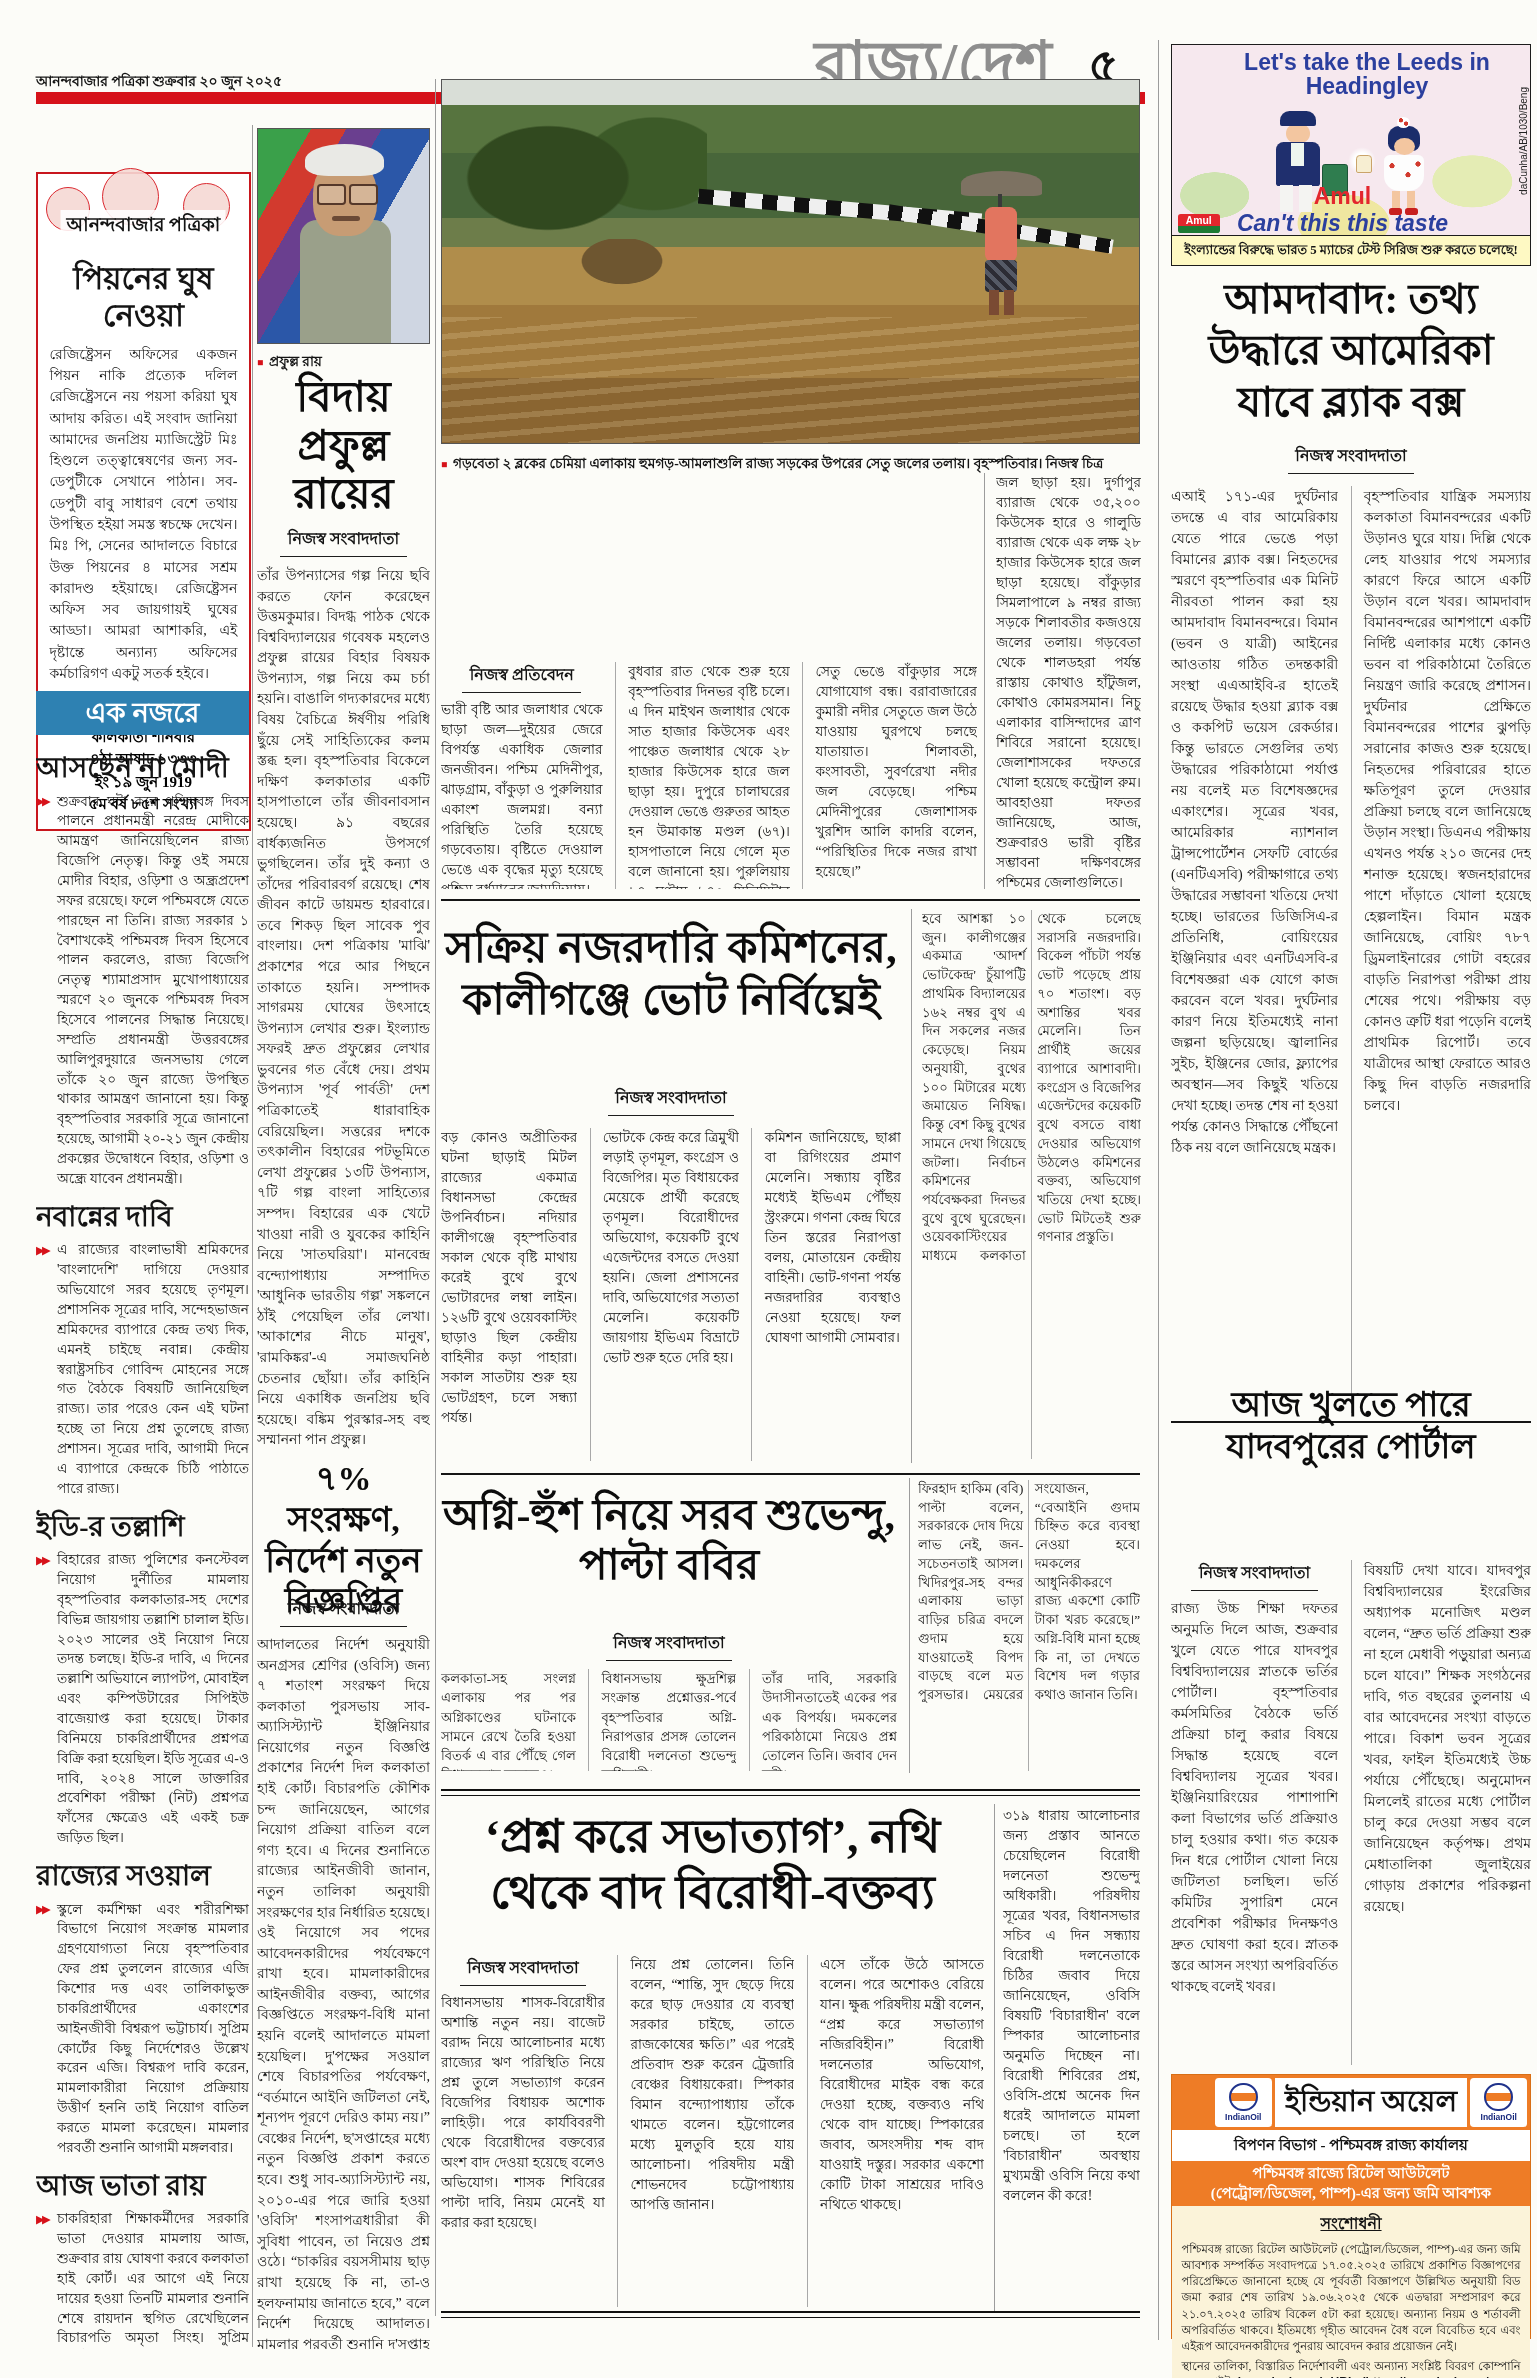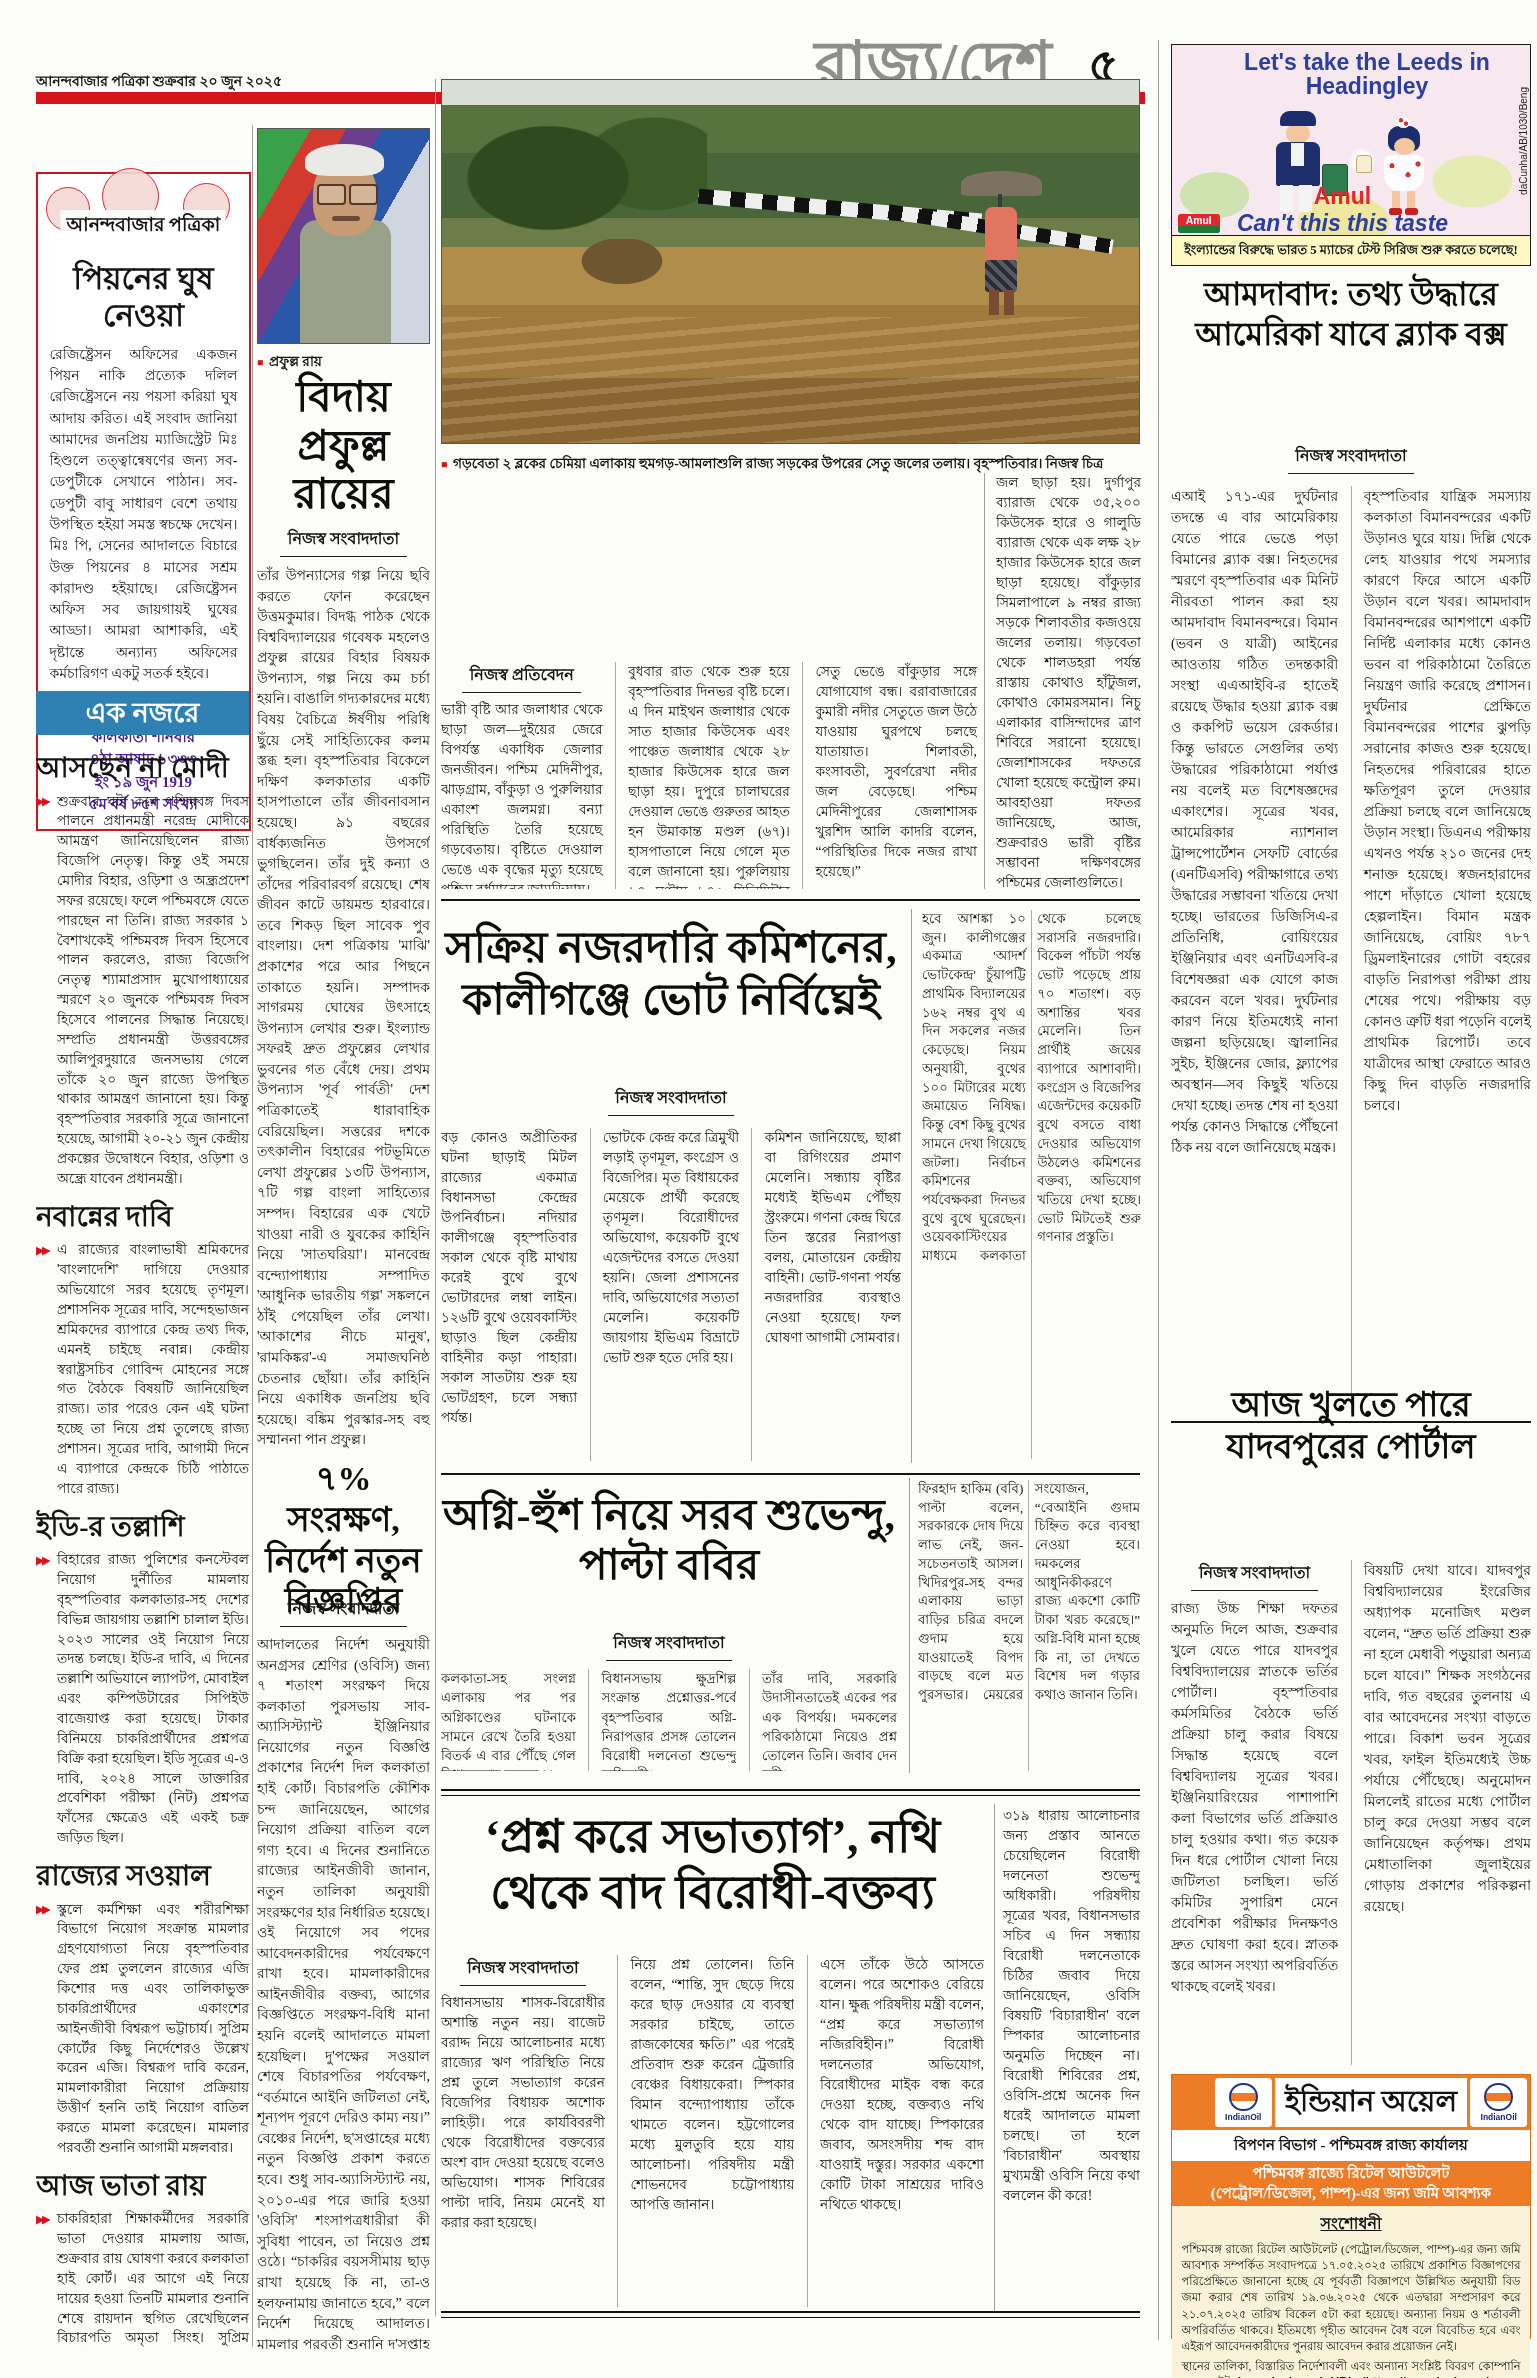--- a/index.html
+++ b/index.html
@@ -22,21 +22,21 @@
   .caption{font-weight:bold;font-size:13.7px;}
   
   .vintage{border:2.8px solid #c8161d;background:#fff;padding:7.6px 11.4px 13.2px;}
   .v-logo{position:relative;height:72px;margin-bottom:1.9px;}
   .v-circle{position:absolute;border:1.9px solid #d6121a;background:#f6d9d4;border-radius:50%;opacity:.9;}
   .v-logo-text{position:absolute;left:50%;top:28px;transform:translateX(-50%);white-space:nowrap;
                font-weight:bold;font-size:19px;background:rgba(255,255,255,.88);padding:0.9px 5.7px;}
   .v-head{font-size:31px;font-weight:bold;text-align:center;line-height:1.18;margin:7.6px 0 9.5px;}
   .v-body{font-size:14px;line-height:1.52;}
   .v-hr{border:0;border-top:1.9px solid #111;width:86%;margin:11.4px auto 9.5px;}
-  .v-foot{color:#4c1d95;font-weight:bold;text-align:center;font-size:15px;line-height:1.5;}
+  .v-foot{color:#000000;font-weight:bold;text-align:center;font-size:15px;line-height:1.5;}
   .glance-head{background:#2e81b2;color:#fff;font-weight:bold;font-size:27.4px;text-align:center;line-height:44px;}
   .gi-title{font-size:28px;font-weight:bold;line-height:1.1;margin:13.2px 0 7.6px;}
   .gi-row{display:flex;}
   .gi-mark{color:#d6121a;font-size:11.4px;line-height:1;padding-top:4.7px;width:21px;flex:none;letter-spacing:-2.8px;}
   .gi-text{font-size:13.7px;line-height:1.45;text-align:justify;flex:1;min-width:0;}
   
   .photo{border:0.9px solid #555;box-sizing:border-box;}
   
   .amul{border:1.9px solid #1c1c1c;background:#f6e8ee;box-sizing:border-box;padding-left:32px;}
   .amul-head{color:#2b3f9e;font-family:"Liberation Sans","DejaVu Sans",sans-serif;
@@ -267,21 +267,21 @@
     <div class="col clip">
       <div class="byline" style="margin-bottom:7.6px;"><span>নিজস্ব সংবাদদাতা</span></div>
       <div class="bodytext just">বিধানসভায় শাসক-বিরোধীর অশান্তি নতুন নয়। বাজেট বরাদ্দ নিয়ে আলোচনার মধ্যে রাজ্যের ঋণ পরিস্থিতি নিয়ে প্রশ্ন তুলে সভাত্যাগ করেন বিজেপির বিধায়ক অশোক লাহিড়ী। পরে কার্যবিবরণী থেকে বিরোধীদের বক্তব্যের অংশ বাদ দেওয়া হয়েছে বলেও অভিযোগ। শাসক শিবিরের পাল্টা দাবি, নিয়ম মেনেই যা করার করা হয়েছে।</div>
     </div>
     <div class="col clip bodytext just">নিয়ে প্রশ্ন তোলেন। তিনি বলেন, “শান্তি, সুদ ছেড়ে দিয়ে করে ছাড় দেওয়ার যে ব্যবস্থা সরকার চাইছে, তাতে রাজকোষের ক্ষতি।” এর পরেই প্রতিবাদ শুরু করেন ট্রেজারি বেঞ্চের বিধায়কেরা। স্পিকার বিমান বন্দ্যোপাধ্যায় তাঁকে থামতে বলেন। হট্টগোলের মধ্যে মুলতুবি হয়ে যায় আলোচনা। পরিষদীয় মন্ত্রী শোভনদেব চট্টোপাধ্যায় আপত্তি জানান।</div>
     <div class="col clip bodytext just">এসে তাঁকে উঠে আসতে বলেন। পরে অশোকও বেরিয়ে যান। ক্ষুব্ধ পরিষদীয় মন্ত্রী বলেন, “প্রশ্ন করে সভাত্যাগ নজিরবিহীন।” বিরোধী দলনেতার অভিযোগ, বিরোধীদের মাইক বন্ধ করে দেওয়া হচ্ছে, বক্তব্যও নথি থেকে বাদ যাচ্ছে। স্পিকারের জবাব, অসংসদীয় শব্দ বাদ যাওয়াই দস্তুর। সরকার একশো কোটি টাকা সাশ্রয়ের দাবিও নথিতে থাকছে।</div>
   </div>
   <div class="abs clip bodytext just" style="left:1003px;top:1806px;width:137px;height:502px;">৩১৯ ধারায় আলোচনার জন্য প্রস্তাব আনতে চেয়েছিলেন বিরোধী দলনেতা শুভেন্দু অধিকারী। পরিষদীয় সূত্রের খবর, বিধানসভার সচিব এ দিন সন্ধ্যায় বিরোধী দলনেতাকে চিঠির জবাব দিয়ে জানিয়েছেন, ওবিসি বিষয়টি 'বিচারাধীন' বলে স্পিকার আলোচনার অনুমতি দিচ্ছেন না। বিরোধী শিবিরের প্রশ্ন, ওবিসি-প্রশ্নে অনেক দিন ধরেই আদালতে মামলা চলছে। তা হলে 'বিচারাধীন' অবস্থায় মুখ্যমন্ত্রী ওবিসি নিয়ে কথা বললেন কী করে!</div>
   <div class="dblrule" style="left:441px;top:2311px;width:699px;"></div>
 
-  <div class="abs headline" style="left:1171px;top:274px;width:360px;font-size:32px;line-height:1.25;">আমদাবাদ: তথ্য উদ্ধারে আমেরিকা যাবে ব্ল্যাক বক্স</div>
+  <div class="abs headline" style="left:1171px;top:274px;width:360px;font-size:41px;line-height:1.25;">আমদাবাদ: তথ্য উদ্ধারে আমেরিকা যাবে ব্ল্যাক বক্স</div>
   <div class="abs byline" style="left:1171px;top:443px;width:360px;"><span>নিজস্ব সংবাদদাতা</span></div>
   <div class="abs cols" style="left:1171px;top:486px;width:360px;height:927px;">
     <div class="col clip just" style="font-size:14px;line-height:1.5;">এআই ১৭১-এর দুর্ঘটনার তদন্তে এ বার আমেরিকায় যেতে পারে ভেঙে পড়া বিমানের ব্ল্যাক বক্স। নিহতদের স্মরণে বৃহস্পতিবার এক মিনিট নীরবতা পালন করা হয় আমদাবাদ বিমানবন্দরে। বিমান (ভবন ও যাত্রী) আইনের আওতায় গঠিত তদন্তকারী সংস্থা এএআইবি-র হাতেই রয়েছে উদ্ধার হওয়া ব্ল্যাক বক্স ও ককপিট ভয়েস রেকর্ডার। কিন্তু ভারতে সেগুলির তথ্য উদ্ধারের পরিকাঠামো পর্যাপ্ত নয় বলেই মত বিশেষজ্ঞদের একাংশের। সূত্রের খবর, আমেরিকার ন্যাশনাল ট্রান্সপোর্টেশন সেফটি বোর্ডের (এনটিএসবি) পরীক্ষাগারে তথ্য উদ্ধারের সম্ভাবনা খতিয়ে দেখা হচ্ছে। ভারতের ডিজিসিএ-র প্রতিনিধি, বোয়িংয়ের ইঞ্জিনিয়ার এবং এনটিএসবি-র বিশেষজ্ঞরা এক যোগে কাজ করবেন বলে খবর। দুর্ঘটনার কারণ নিয়ে ইতিমধ্যেই নানা জল্পনা ছড়িয়েছে। জ্বালানির সুইচ, ইঞ্জিনের জোর, ফ্ল্যাপের অবস্থান—সব কিছুই খতিয়ে দেখা হচ্ছে। তদন্ত শেষ না হওয়া পর্যন্ত কোনও সিদ্ধান্তে পৌঁছনো ঠিক নয় বলে জানিয়েছে মন্ত্রক।</div>
     <div class="col clip just" style="font-size:14px;line-height:1.5;">বৃহস্পতিবার যান্ত্রিক সমস্যায় কলকাতা বিমানবন্দরের একটি উড়ানও ঘুরে যায়। দিল্লি থেকে লেহ যাওয়ার পথে সমস্যার কারণে ফিরে আসে একটি উড়ান বলে খবর। আমদাবাদ বিমানবন্দরের আশপাশে একটি নির্দিষ্ট এলাকার মধ্যে কোনও ভবন বা পরিকাঠামো তৈরিতে নিয়ন্ত্রণ জারি করেছে প্রশাসন। দুর্ঘটনার প্রেক্ষিতে বিমানবন্দরের পাশের ঝুপড়ি সরানোর কাজও শুরু হয়েছে। নিহতদের পরিবারের হাতে ক্ষতিপূরণ তুলে দেওয়ার প্রক্রিয়া চলছে বলে জানিয়েছে উড়ান সংস্থা। ডিএনএ পরীক্ষায় এখনও পর্যন্ত ২১০ জনের দেহ শনাক্ত হয়েছে। স্বজনহারাদের পাশে দাঁড়াতে খোলা হয়েছে হেল্পলাইন। বিমান মন্ত্রক জানিয়েছে, বোয়িং ৭৮৭ ড্রিমলাইনারের গোটা বহরের বাড়তি নিরাপত্তা পরীক্ষা প্রায় শেষের পথে। পরীক্ষায় বড় কোনও ত্রুটি ধরা পড়েনি বলেই প্রাথমিক রিপোর্ট। তবে যাত্রীদের আস্থা ফেরাতে আরও কিছু দিন বাড়তি নজরদারি চলবে।</div>
   </div>
 
   <div class="hrule" style="left:1171px;top:1421px;width:360px;height:1.9px;"></div>
   <div class="abs headline" style="left:1171px;top:1384px;width:360px;font-size:34px;line-height:1.24;">আজ খুলতে পারে যাদবপুরের পোর্টাল</div>
   <div class="abs cols" style="left:1171px;top:1560px;width:360px;height:505px;">
     <div class="col clip">

